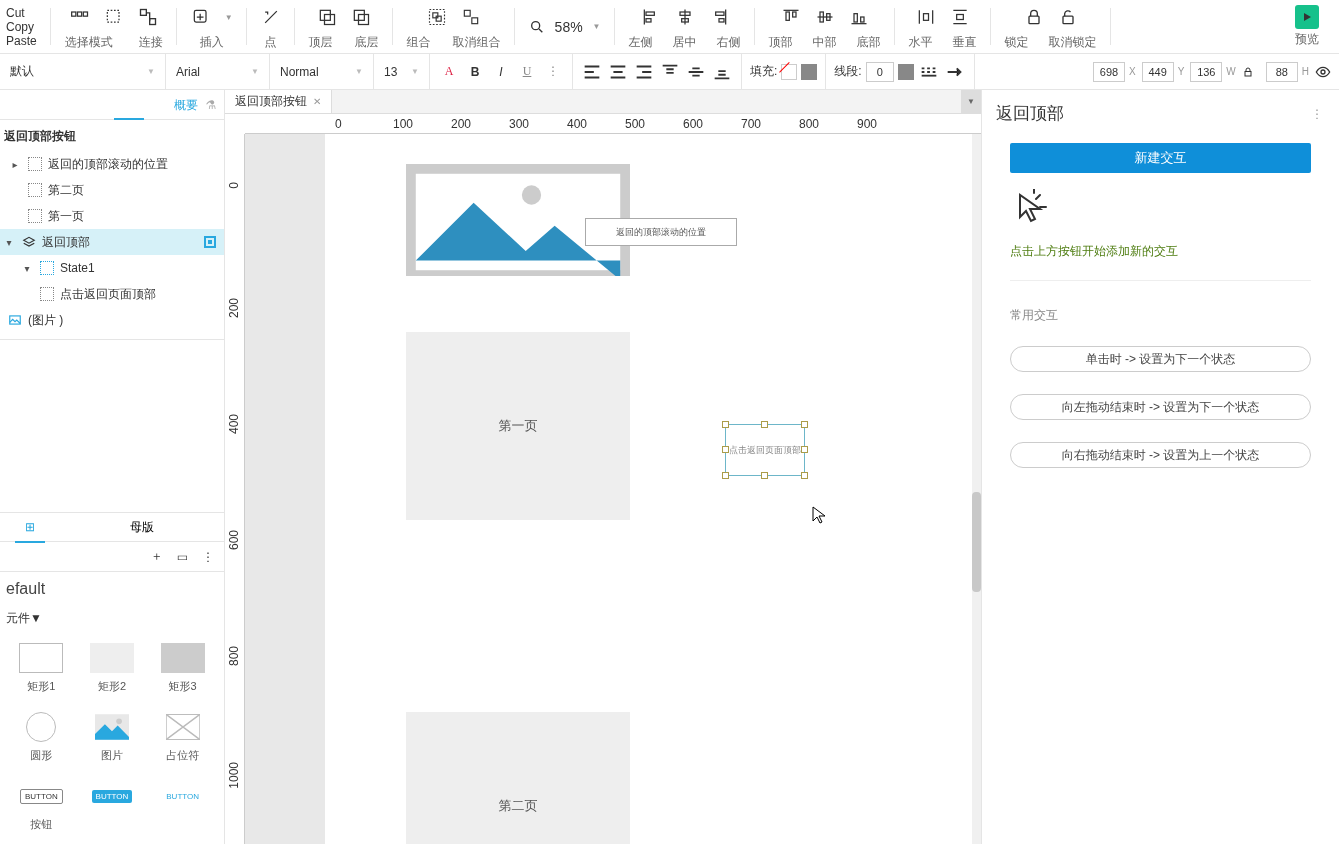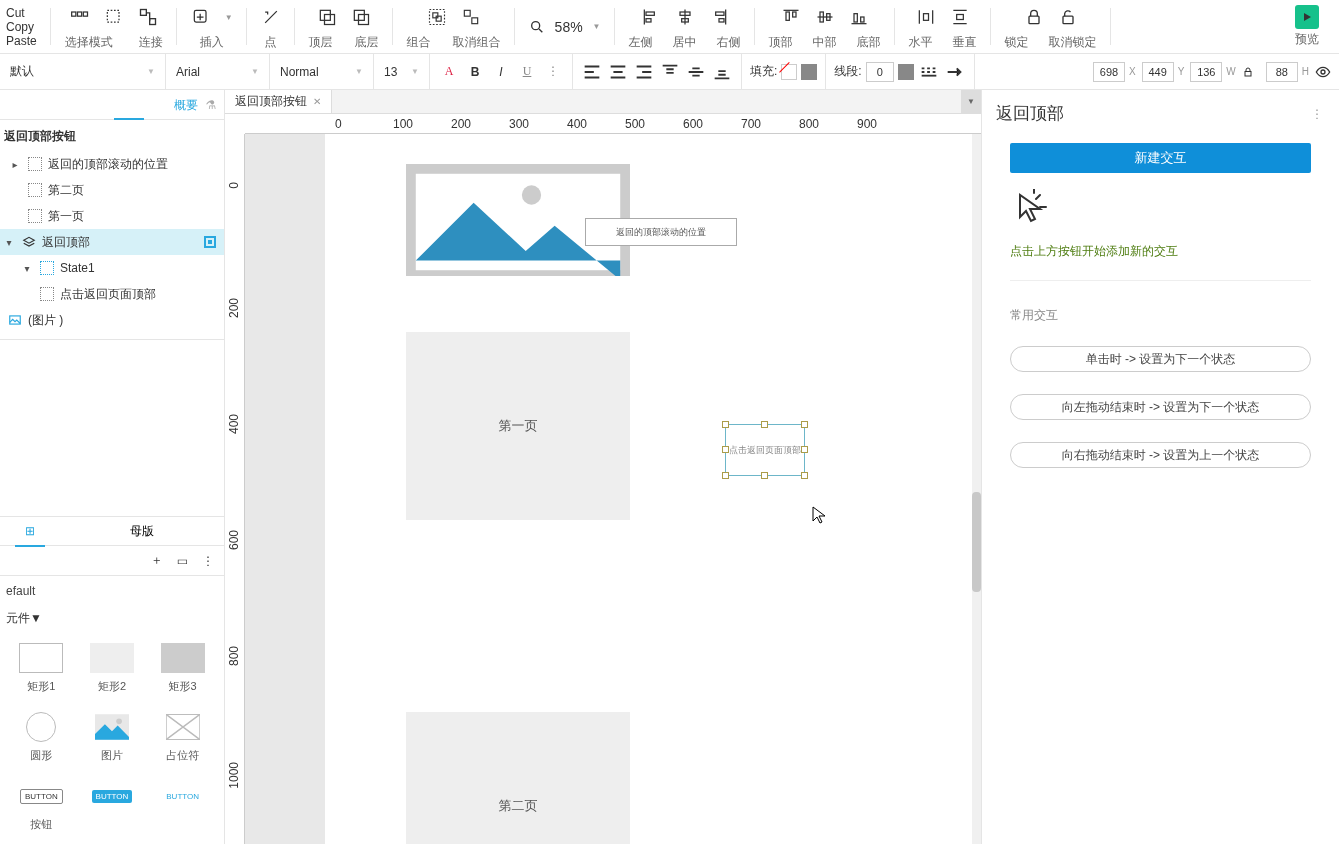--- a/index.html
+++ b/index.html
@@ -56,21 +56,21 @@
 .o-ic.stack svg{color:#29a8df}
 .o-item .tgt{margin-left:auto;margin-right:8px;width:12px;height:12px;border:2px solid #29a8df;position:relative}
 .o-item .tgt::after{content:"";position:absolute;inset:2px;background:#29a8df}
 
 
 .lib-tabs{height:30px;border-top:1px solid #e5e5e5;border-bottom:1px solid #e5e5e5;display:flex}
 .lib-tabs .tab{flex:1;text-align:center;line-height:28px;color:#000000}
 .lib-tabs .tab.active{color:#29a8df}
 .lib-tabs .tab.active::after{content:"";display:block;width:30px;height:2px;background:#29a8df;margin:0 auto}
 .lib-tools{height:30px;display:flex;align-items:center;justify-content:flex-end;gap:14px;padding:0 10px;color:#999;border-bottom:1px solid #e5e5e5}
-.lib-name{padding:8px 6px;font-size:12px;color:#444}
+.lib-name{padding:8px 6px;font-size:16px;color:#444}
 .lib-section{padding:4px 6px;color:#333}
 .lib-grid{display:grid;grid-template-columns:repeat(3,1fr);gap:18px 10px;padding:12px 11px;overflow:auto}
 .widget{display:flex;flex-direction:column;align-items:center;gap:6px}
 .widget .wshape{width:44px;height:30px;display:flex;align-items:center;justify-content:center}
 .widget .wlbl{font-size:11px;color:#555}
 
 
 .doc-tabs{height:24px;background:#f3f3f3;display:flex;align-items:center;border-bottom:1px solid #ddd}
 .doc-tab{height:100%;display:flex;align-items:center;padding:0 10px;border-right:1px solid #ddd;background:#fff;gap:6px;font-size:11px}
 .doc-tab .x{color:#999;font-size:10px}

